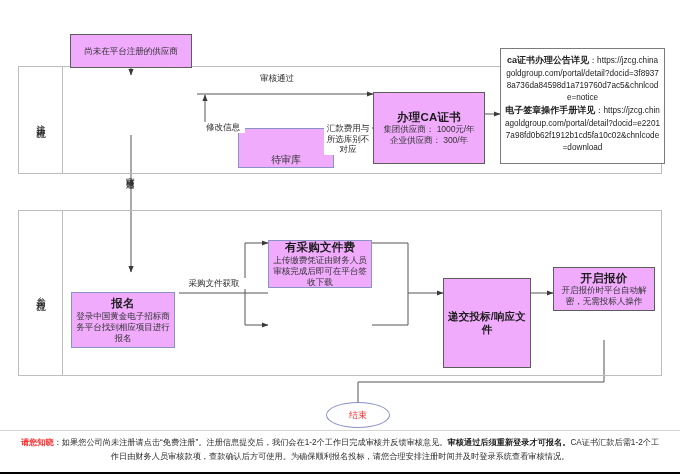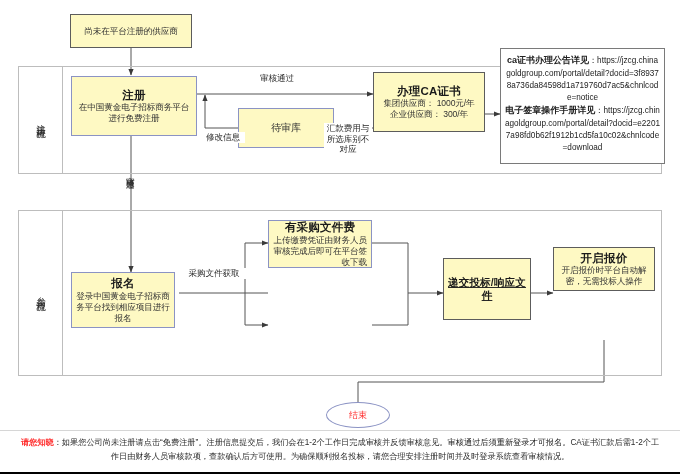--- a/index.html
+++ b/index.html
@@ -23,28 +23,29 @@
   svg.wires {
     position: absolute;
     left: 0; top: 0;
     width: 680px;
     height: 476px;
     overflow: visible;
   }
   .node {
     position: absolute;
     box-sizing: border-box;
-    background: #fef9c3;
+    background: #f0abfc;
     display: flex;
     flex-direction: column;
     align-items: center;
     justify-content: center;
     text-align: center;
     line-height: 1.28;
     z-index: 3;
+    margin-top: 20px;
   }
   .node.blue  { border: 1px solid #8b93c4; }
   .node.gray  { border: 1px solid #5c5c5c; }
   .title {
     font-weight: bold;
     font-size: 11.5px;
     color: #1a1a1a;
     letter-spacing: .2px;
   }
   .sub {
@@ -131,21 +132,21 @@
     width: 680px;
     box-sizing: border-box;
     padding: 0 18px;
     font-size: 8.2px;
     line-height: 1.7;
     color: #2b2b2b;
     text-align: center;
     z-index: 4;
   }
   .footer .warn { color: #ff2d2d; font-weight: bold; }
-  .footer .em { font-weight: normal; color: #1a1a1a; }
+  .footer .em { font-weight: bold; color: #1a1a1a; }
   .hr-top {
     position: absolute;
     left: 0; width: 680px; height: 1px;
     background: #d6d6d6;
     z-index: 1;
   }
   .hr-bottom {
     position: absolute;
     left: 0; width: 680px; height: 2px;
     background: #000000;
@@ -197,74 +198,70 @@
 
   <div class="lane" style="left:18px; top:210px; width:644px; height:166px;"></div>
   <div class="lane-label" style="left:18px; top:210px; width:45px; height:166px;">
     <span>参与流程</span>
   </div>
 
   <div class="node gray" style="left:70px; top:14px; width:122px; height:34px;">
     <div class="sub">尚未在平台注册的供应商</div>
   </div>
 
-  <div class="node blue" style="left:71px; top:76px; width:126px; height:60px;">
-    <div class="title">注册</div>
-    <div class="sub">在中国黄金电子招标商务平台进行免费注册</div>
-  </div>
-
-  <div class="node blue" style="left:238px; top:108px; width:96px; height:40px;">
+
+  <div class="node blue" style="left:238px; top:108px; width:96px; height:40px;justify-content:flex-end;">
     <div class="sub" style="font-size:10px;">待审库</div>
   </div>
 
-  <div class="node gray" style="left:373px; top:72px; width:112px; height:60px;">
+  <div class="node gray" style="left:373px; top:72px; width:112px; height:72px;">
     <div class="title">办理CA证书</div>
     <div class="sub">集团供应商： 1000元/年</div>
     <div class="sub">企业供应商：  300/年</div>
   </div>
 
   <div class="infobox" style="left:500px; top:48px; width:165px; height:116px;">
     <b>ca证书办理公告详见</b><span>：</span><span>https://jzcg.chinagoldgroup.com/portal/detail?docid=3f89378a736da84598d1a719760d7ac5&amp;chnlcode=notice</span>
     <br>
     <b>电子签章操作手册详见</b><span>：</span><span>https://jzcg.chinagoldgroup.com/portal/detail?docid=e22017a98fd0b62f1912b1cd5fa10c02&amp;chnlcode=download</span>
   </div>
 
   <div class="node blue" style="left:71px; top:272px; width:104px; height:56px;">
     <div class="title">报名</div>
     <div class="sub">登录中国黄金电子招标商务平台找到相应项目进行报名</div>
   </div>
 
-  <div class="node blue" style="left:268px; top:220px; width:104px; height:48px;text-align:right;">
+  <div class="node blue" style="left:268px; top:220px; width:104px; height:48px;">
     <div class="title">有采购文件费</div>
     <div class="sub">上传缴费凭证由财务人员审核完成后即可在平台签收下载</div>
   </div>
 
 
-  <div class="node gray" style="left:443px; top:258px; width:88px; height:62px;text-decoration:underline;">
+  <div class="node gray" style="left:443px; top:258px; width:88px; height:90px;">
     <div class="title" style="font-size:10.5px;">递交投标/响应文件</div>
   </div>
 
   <div class="node gray" style="left:553px; top:247px; width:102px; height:44px;">
     <div class="title">开启报价</div>
     <div class="sub">开启报价时平台自动解密，无需投标人操作</div>
   </div>
 
   <div class="terminator" style="left:326px; top:402px; width:64px; height:26px;">
     <span>结束</span>
   </div>
 
   <div class="elabel" style="left:244px; top:73px; width:64px;">审核通过</div>
 
-  <div class="elabel" style="left:201px; top:122px; width:42px;margin-top:10px;">修改信息</div>
+  <div class="elabel" style="left:201px; top:122px; width:42px;">修改信息</div>
 
   <div class="elabel" style="left:324px; top:123px; width:46px; line-height:1.25;">汇款费用与所选库别不对应</div>
 
   <div class="elabel vert" style="left:124px; top:142px; height:60px; background:transparent;">审核通过</div>
 
-  <div class="elabel" style="left:182px; top:268px; width:62px;">采购文件获取</div>
+  <div class="elabel" style="left:182px; top:278px; width:62px;">采购文件获取</div>
 
   <div class="hr-top" style="top:430px;"></div>
 
   <div class="footer" style="top:436px;">
     <span class="warn">请您知晓</span><span>：</span><span>如果您公司尚未注册请点击“免费注册”。注册信息提交后，我们会在1-2个工作日完成审核并反馈审核意见。</span><span class="em">审核通过后须重新登录才可报名。</span><span>CA证书汇款后需1-2个工作日由财务人员审核款项，查款确认后方可使用。为确保顺利报名投标，请您合理安排注册时间并及时登录系统查看审核情况。</span>
   </div>
 
   <div class="hr-bottom" style="top:472px;"></div>
 
 </div>

